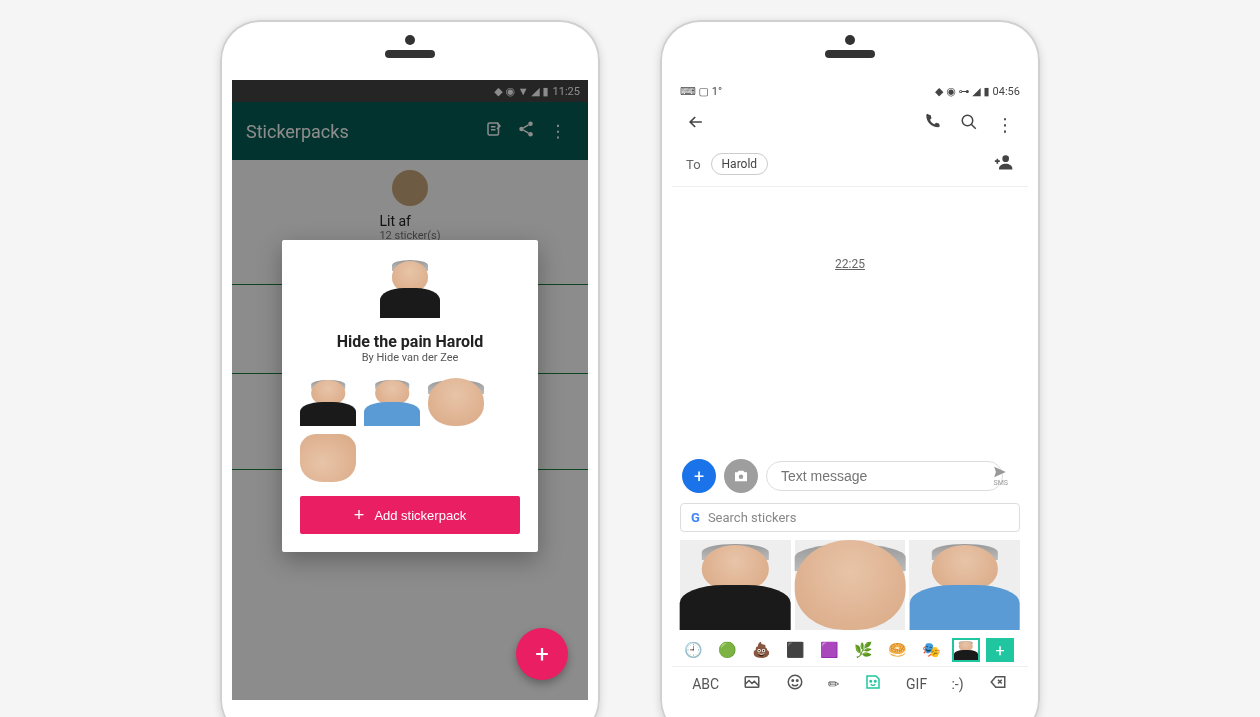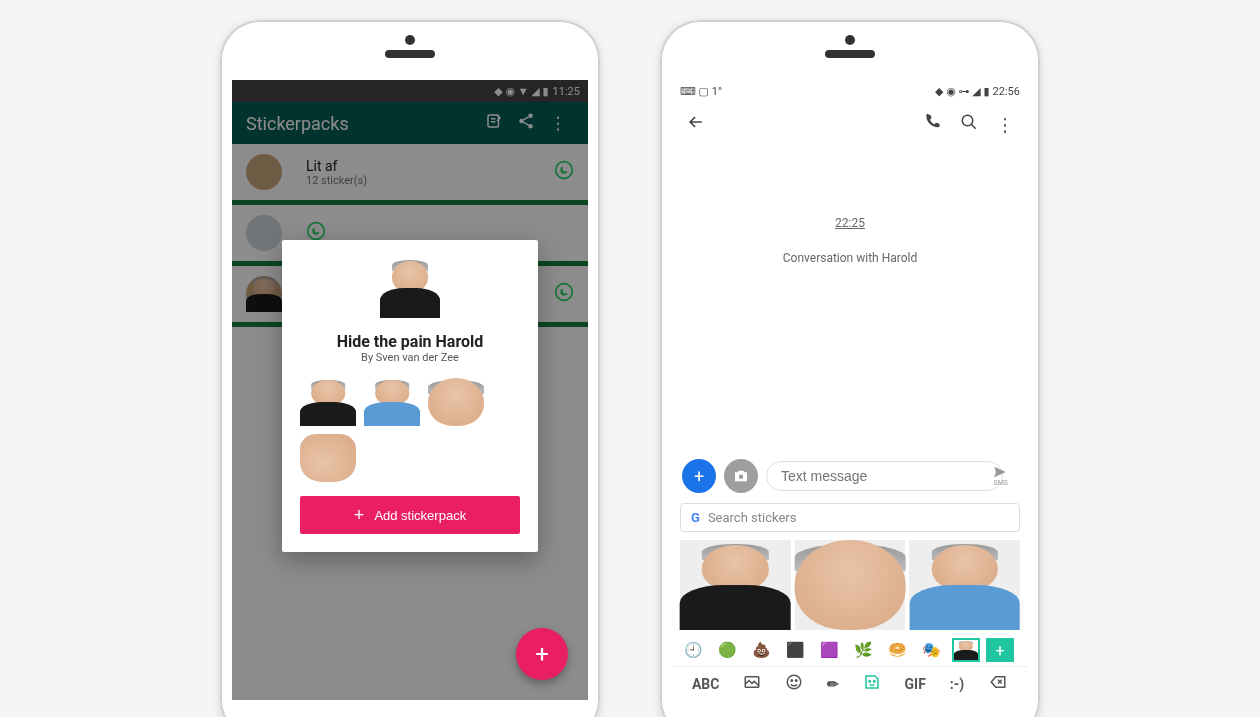--- a/index.html
+++ b/index.html
@@ -56,35 +56,36 @@
   background: #444;
   color: #fff;
   font-size: 11px;
   display: flex;
   justify-content: flex-end;
   align-items: center;
   padding: 0 8px;
   gap: 4px;
 }
 .p1 .appbar {
-  height: 42px;
+  height: 58px;
   background: #075e54;
   color: #fff;
   display: flex;
   align-items: center;
   padding: 0 14px;
   font-size: 18px;
 }
 .p1 .appbar .title { flex: 1; }
 .p1 .appbar .iconbtn { width: 32px; text-align: center; font-size: 17px; }
 .p1 .list { background: #fff; }
 .p1 .row {
   display: flex; align-items: center;
-  padding: 10px 14px; gap: 24px;
-  border-bottom: 5px solid #15803d;
+  padding: 10px 14px; gap: 7px;
+  border-bottom: 1px solid #15803d;
+  flex-direction: column;
 }
 .p1 .row .thumb {
   width: 36px; height: 36px; border-radius: 50%;
   background: #c9a67a;
 }
 .p1 .row .txt { flex: 1; }
 .p1 .row .name { font-size: 14px; color: #222; }
 .p1 .row .sub { font-size: 11px; color: #777; }
 .p1 .row .wa { color: #25d366; font-size: 20px; }
 .p1 .dim {
@@ -227,21 +228,21 @@
 .p2 .cats .add {
   width: 28px; height: 24px; background: #1fc6a0;
   color: #fff; display: flex; align-items: center; justify-content: center;
   font-size: 16px;
 }
 .p2 .kbrow {
   display: flex; align-items: center; justify-content: space-around;
   padding: 6px 8px; color: #555;
   border-top: 1px solid #eee;
 }
-.p2 .kbrow .kb { font-size: 14px; font-weight: bold; }
+.p2 .kbrow .kb { font-size: 14px; }
 .p2 .kbrow .sel { color: #1fc6a0; }
 
 
 .harold {
   position: relative;
   display: inline-block;
 }
 .harold .head {
   width: 60%; height: 52%;
   background: radial-gradient(circle at 50% 35%, #e8c4a8, #d9a884);
@@ -336,21 +337,21 @@
         </span>
       </div>
     </div>
 
     <div class="dim"></div>
     <div class="modal">
       <div class="bigsticker harold suit">
         <div class="hair"></div><div class="head"></div><div class="body"></div>
       </div>
       <h3>Hide the pain Harold</h3>
-      <div class="author">By Sven van der Zee</div>
+      <div class="author">By Hide van der Zee</div>
       <div class="grid">
         <div class="st harold suit">
             <div class="hair"></div>
             <div class="head"></div>
             <div class="body"></div>
           </div>
         <div class="st harold blue">
             <div class="hair"></div>
             <div class="head"></div>
             <div class="body"></div>
@@ -368,21 +369,21 @@
     </div>
 
     <div class="fab">+</div>
   </div>
 </div>
 
 <div class="phone p2">
   <div class="screen">
     <div class="statusbar">
       <span class="left">⌨ ▢ <span>1°</span></span>
-      <span class="right">◆ ◉ ⊶ ◢ ▮ <span>22:56</span></span>
+      <span class="right">◆ ◉ ⊶ ◢ ▮ <span>04:56</span></span>
     </div>
     <div class="topbar">
       <span class="ic">
         <svg width="20" height="20" viewBox="0 0 24 24" fill="none" stroke="currentColor" stroke-width="2">
             <path d="M19 12H5M11 18l-6-6 6-6"></path>
           </svg>
       </span>
       <span class="spacer"></span>
       <span class="ic">
         <svg width="18" height="18" viewBox="0 0 24 24" fill="currentColor">
@@ -390,23 +391,34 @@
           </svg>
       </span>
       <span class="ic">
         <svg width="18" height="18" viewBox="0 0 24 24" fill="none" stroke="currentColor" stroke-width="2">
             <circle cx="10" cy="10" r="7"></circle>
             <path d="M21 21l-6-6"></path>
           </svg>
       </span>
       <span class="ic">⋮</span>
     </div>
+    <div class="to-row">
+      <span>To</span>
+      <span class="chip">Harold</span>
+      <span style="flex:1"></span>
+      <span class="add">
+        <svg width="20" height="20" viewBox="0 0 24 24" fill="currentColor">
+            <circle cx="14" cy="8" r="4"></circle>
+            <path d="M6 20c0-4 4-6 8-6s8 2 8 6v1H6z"></path>
+            <path d="M4 8v6M1 11h6" stroke="currentColor" stroke-width="2"></path>
+          </svg>
+      </span>
+    </div>
     <div class="conv">
       <div class="time">22:25</div>
-      <div>Conversation with Harold</div>
     </div>
     <div class="inputrow">
       <div class="circ blue">+</div>
       <div class="circ grey">
         <svg width="18" height="18" viewBox="0 0 24 24" fill="currentColor">
             <path d="M4 7h3l2-2h6l2 2h3v12H4z"></path>
             <circle cx="12" cy="13" r="3" fill="#9e9e9e"></circle>
           </svg>
       </div>
       <div class="inputwrap">

